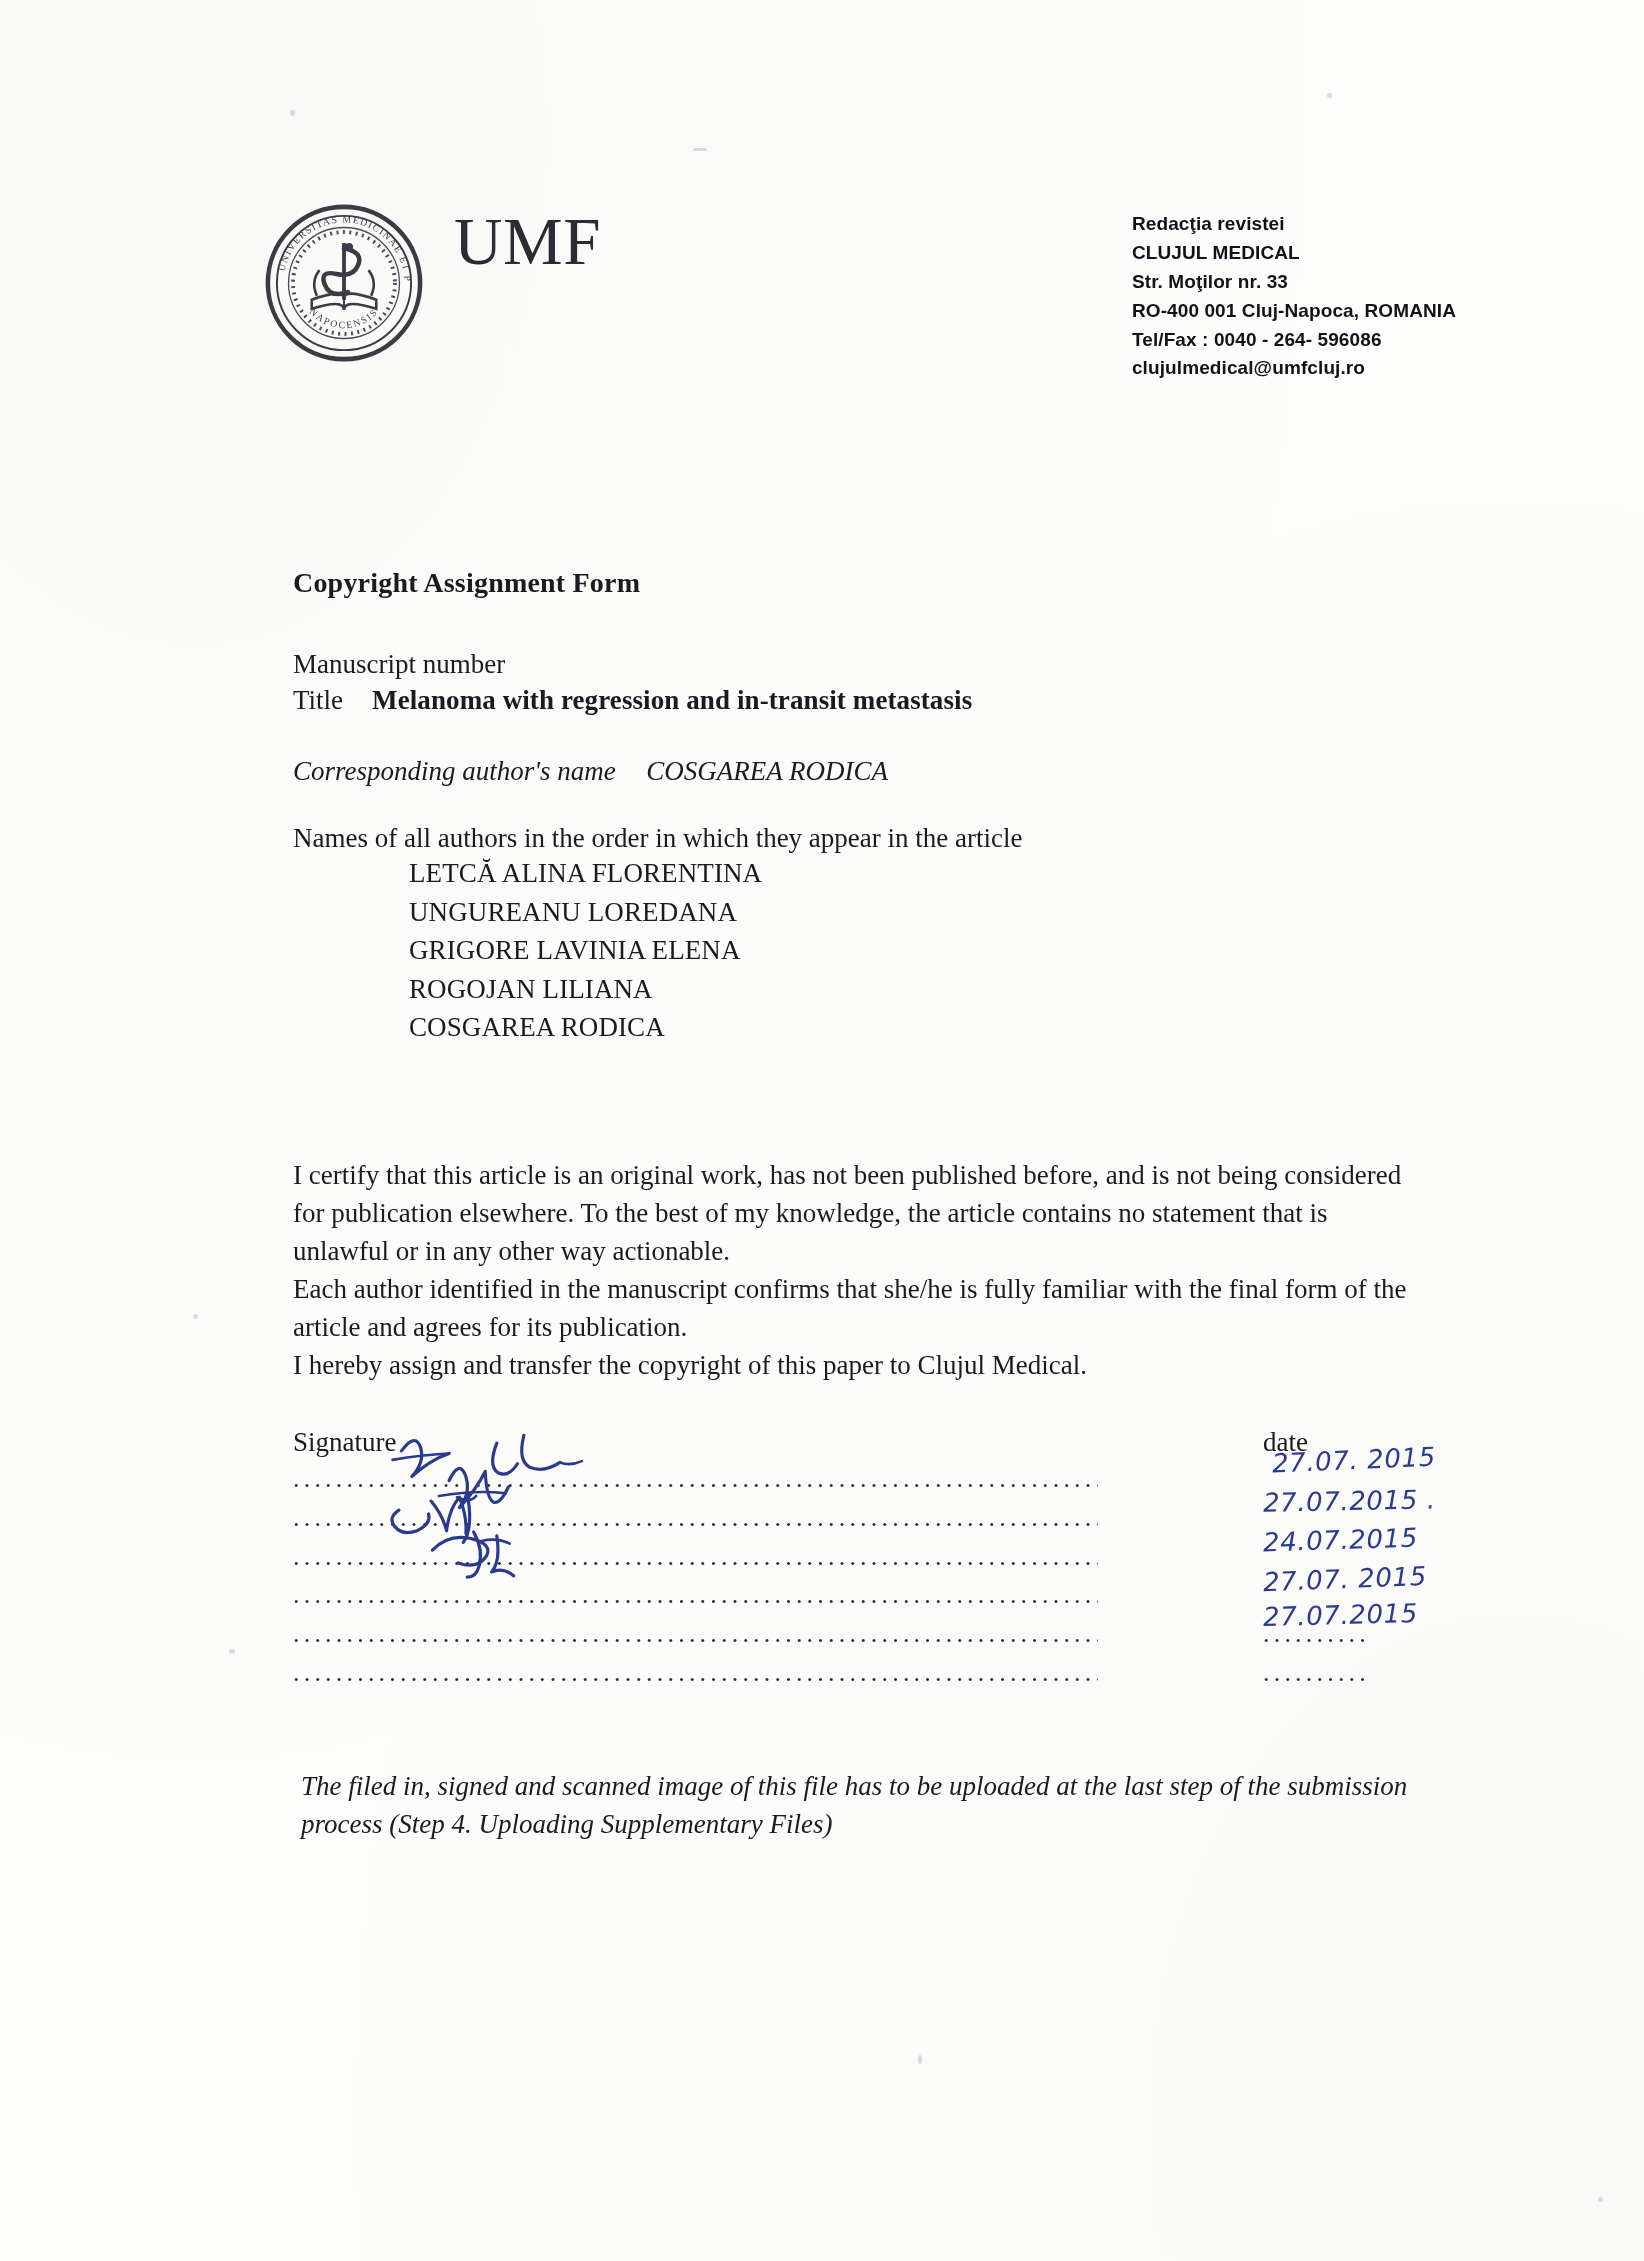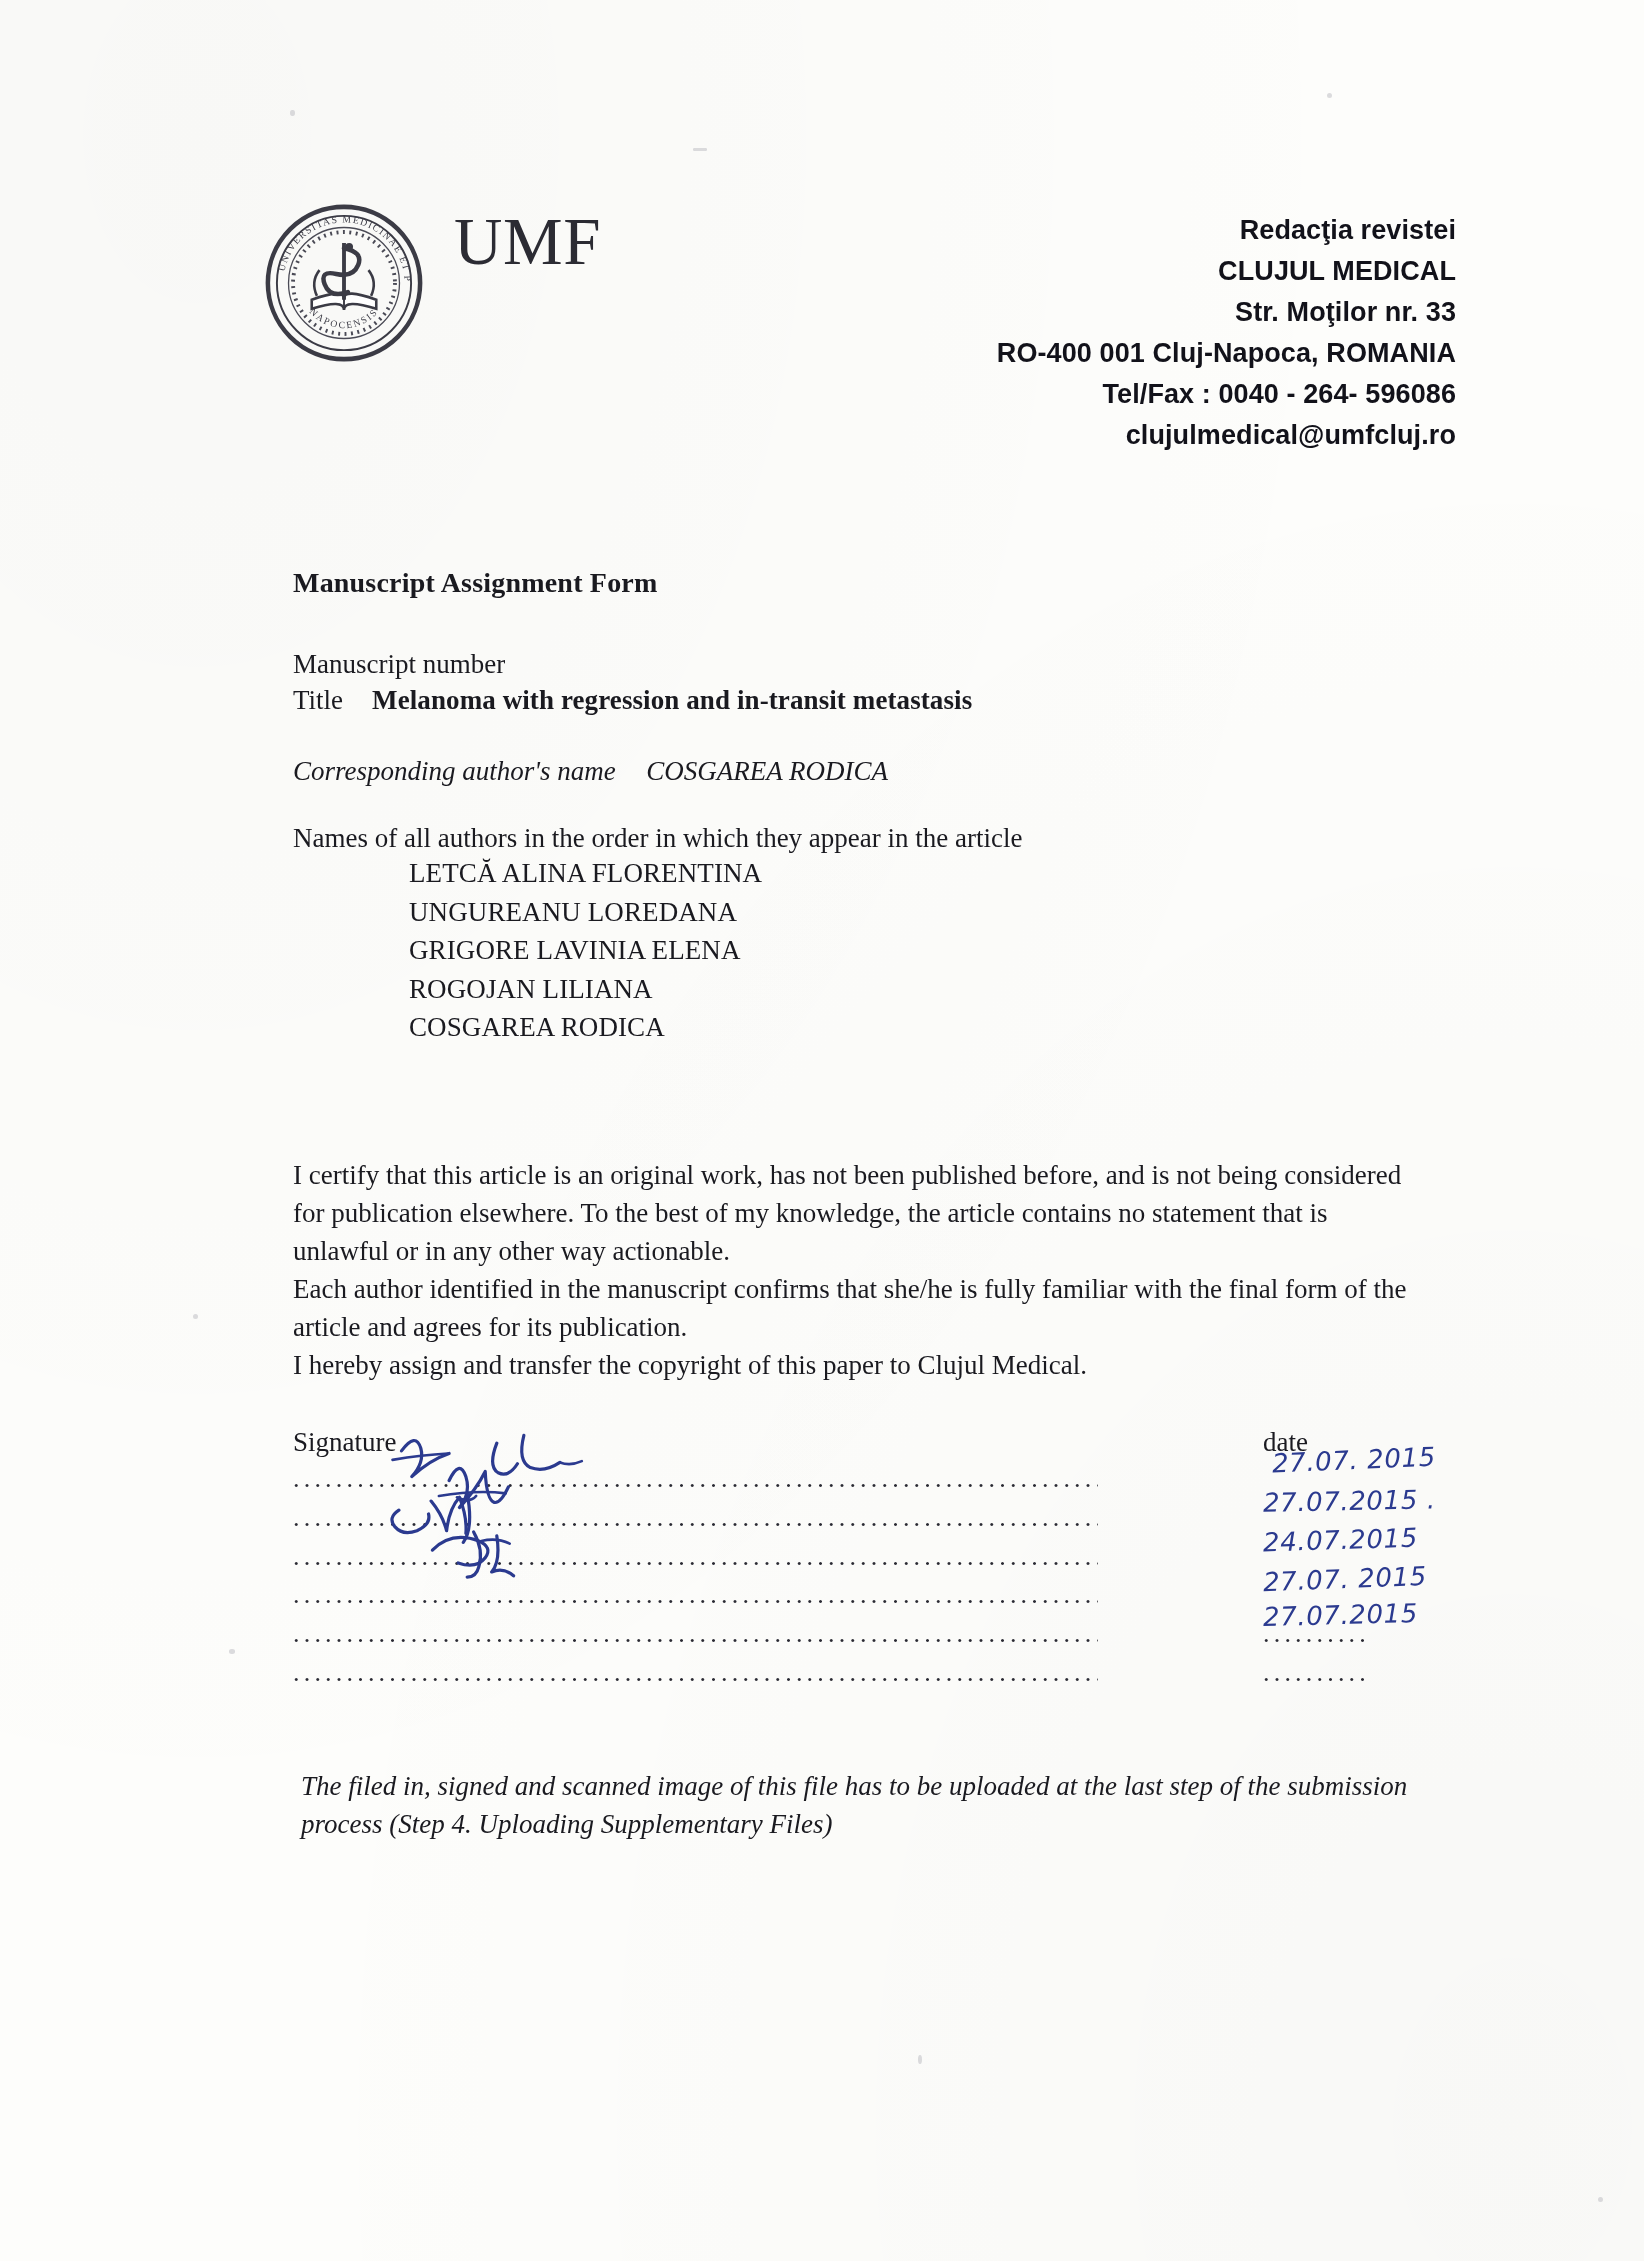--- a/index.html
+++ b/index.html
@@ -77,24 +77,24 @@
     margin-top: 7.7px;
     font-family: "Liberation Sans", sans-serif;
     font-size: 20.6px;
     line-height: 1.38;
     color: #4a4a55;
     letter-spacing: 0.3px;
   }
   .umf-sub .faint { color: #7b7b86; }
 
   .address {
-    text-align: right;
+    text-align: left;
     font-family: "Liberation Sans", sans-serif;
     font-weight: bold;
-    font-size: 27px;
+    font-size: 19px;
     line-height: 1.52;
     color: #12121a;
     padding-top: 17px;
     letter-spacing: 0.1px;
   }
 
   
   .doc-title {
     position: absolute;
     left: 293px;
@@ -259,21 +259,21 @@
       <div class="address">
         <div>Redacţia revistei</div>
         <div>CLUJUL MEDICAL</div>
         <div>Str. Moţilor nr. 33</div>
         <div>RO-400 001 Cluj-Napoca, ROMANIA</div>
         <div>Tel/Fax : 0040 - 264- 596086</div>
         <div>clujulmedical@umfcluj.ro</div>
       </div>
     </div>
 
-    <div class="doc-title">Manuscript Assignment Form</div>
+    <div class="doc-title">Copyright Assignment Form</div>
 
     <div class="block ms-number">Manuscript number</div>
 
     <div class="block title-line">
       <span class="title-label">Title</span>
       <span class="title-value">Melanoma with regression and in-transit metastasis</span>
     </div>
 
     <div class="block corresponding">
       <span>Corresponding author's name</span>

